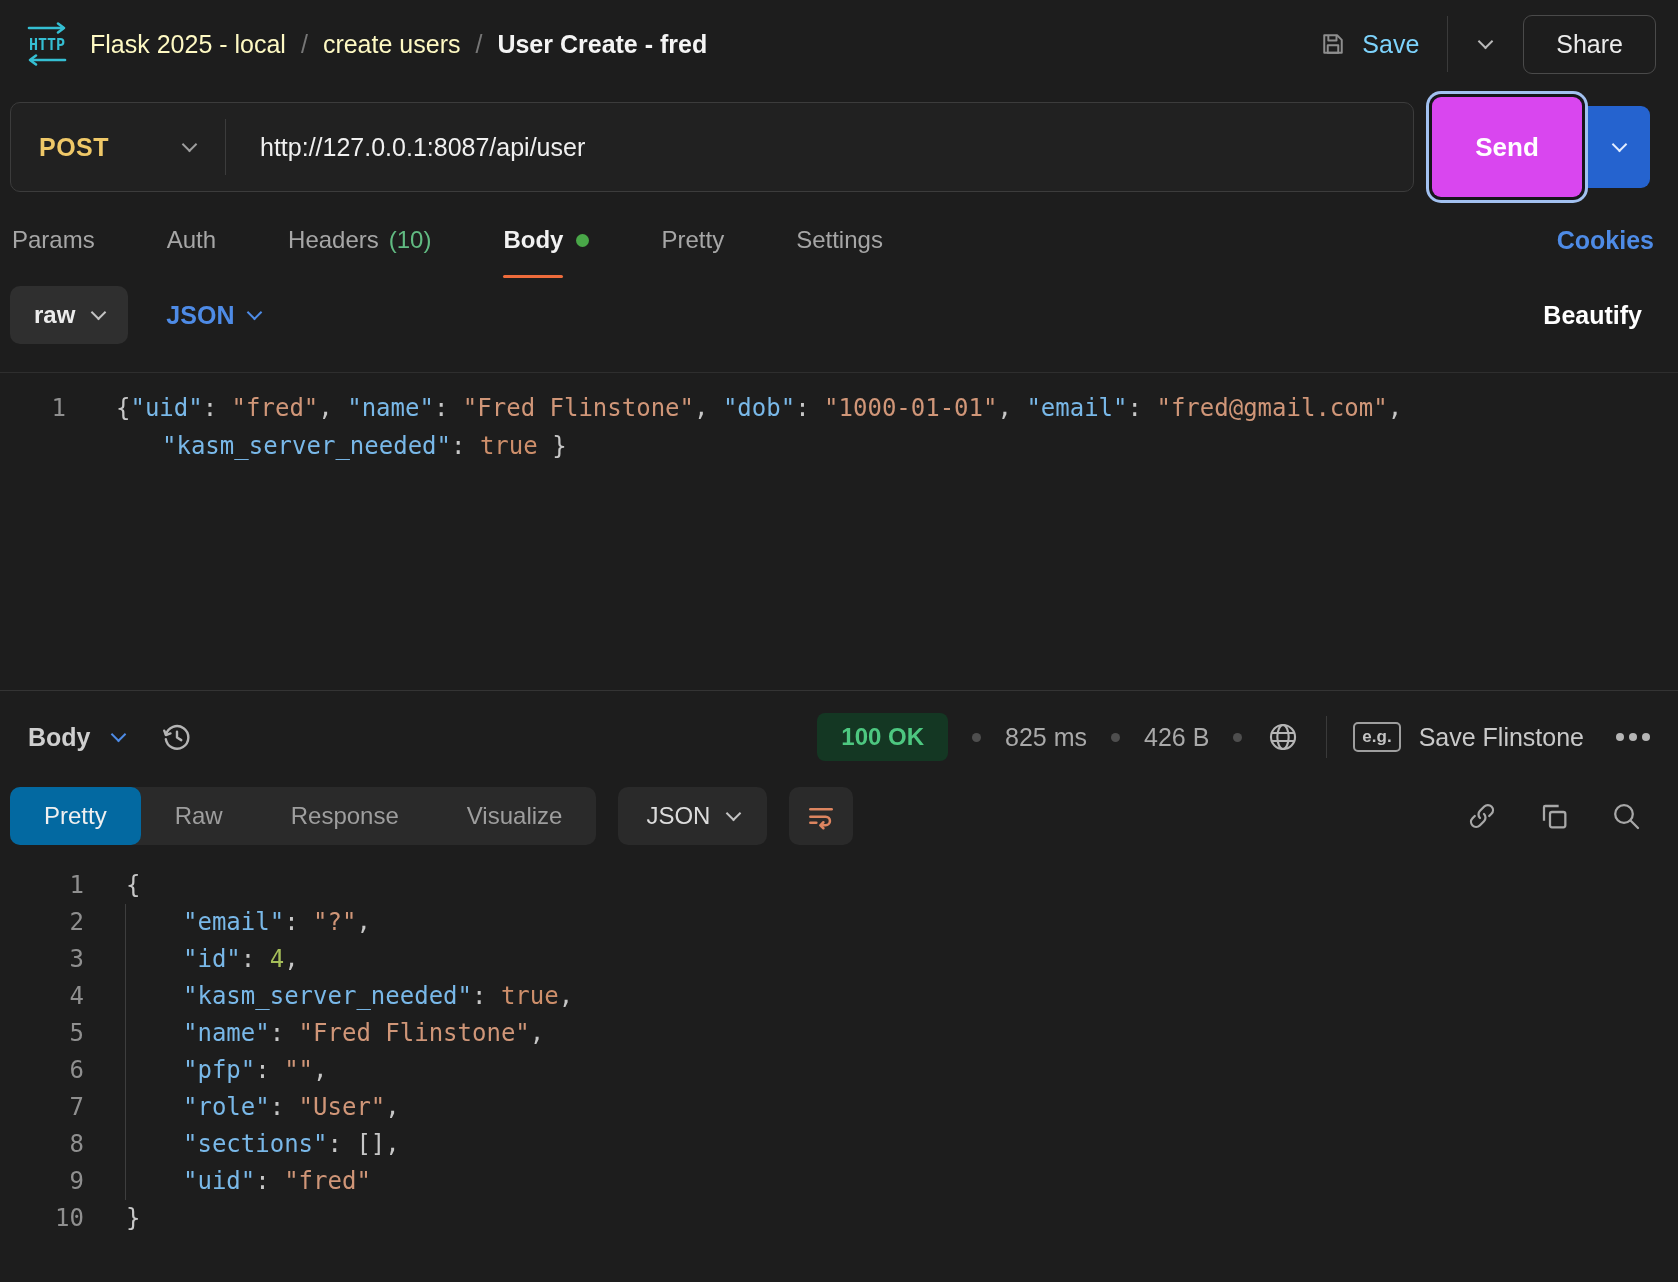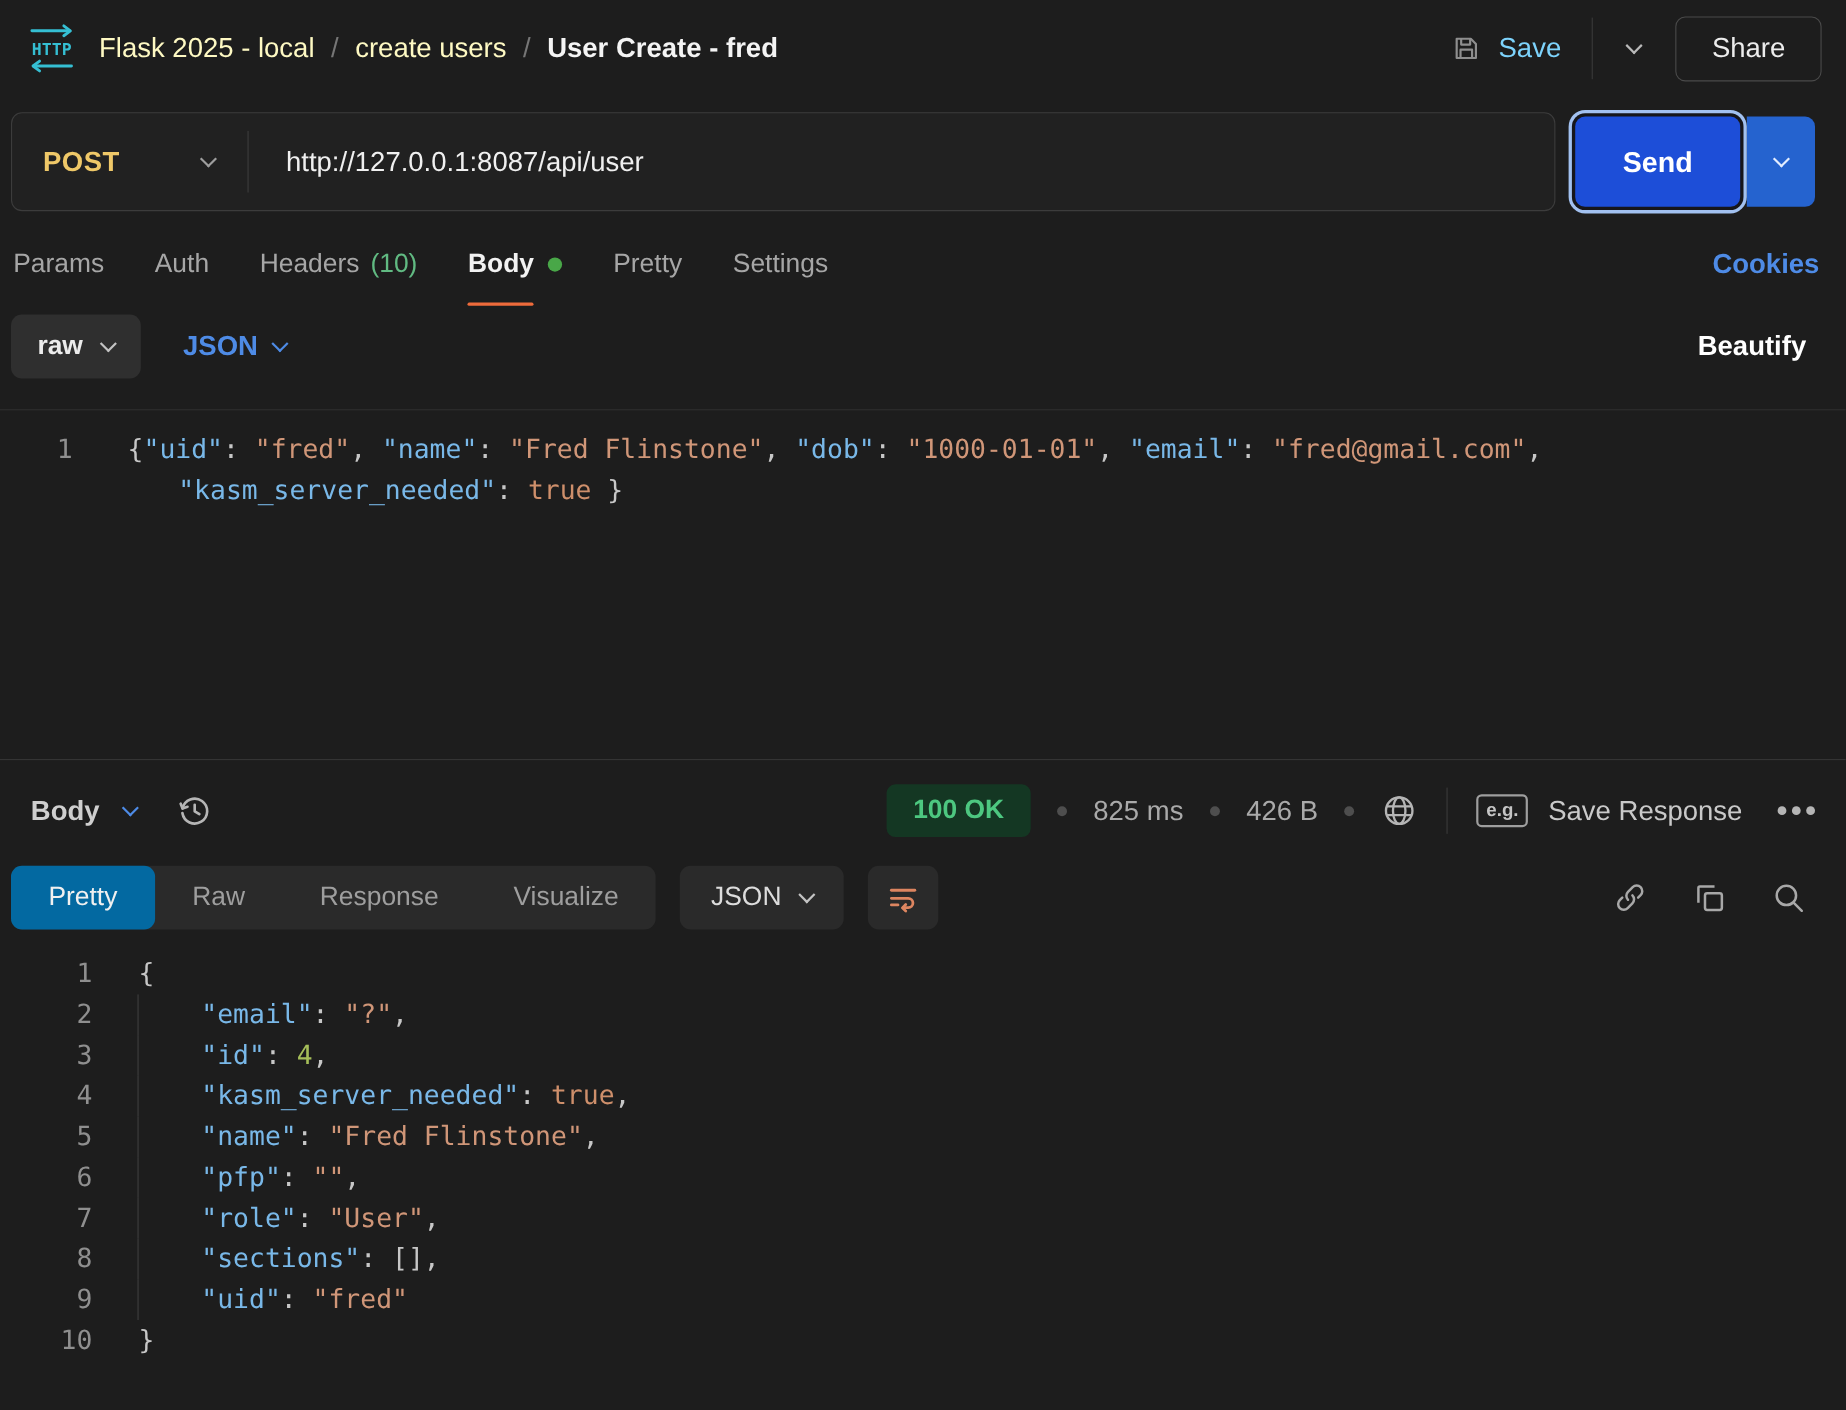--- a/index.html
+++ b/index.html
@@ -21,28 +21,28 @@
   .share-btn{border:1.5px solid #4a4a4a;border-radius:9px;padding:14px 32px;color:#ececec;font-size:25px;cursor:pointer}
 
   
   .req-row{display:flex;margin:14px 16px 0 10px;gap:18px;height:90px;flex:none}
   .url-box{flex:1;border:1.5px solid #3c3c3c;border-radius:10px;display:flex;align-items:center;background:#212121}
   .method{display:flex;align-items:center;justify-content:space-between;width:214px;padding:0 30px 0 28px;cursor:pointer;flex:none}
   .method-label{color:#efc868;font-weight:700;font-size:25px;letter-spacing:.5px}
   .url-vdiv{width:1px;height:56px;background:#3c3c3c;flex:none}
   .url-input{flex:1;background:transparent;border:0;outline:0;color:#f0f0f0;font-size:25px;padding:0 34px;font-family:inherit;min-width:0}
   .send-group{display:flex;align-items:center;flex:none;padding-right:12px}
-  .send-main{background:#1d4ed8;color:#fff;font-weight:700;font-size:26px;border-radius:9px;width:150px;height:82px;
+  .send-main{background:#d946ef;color:#fff;font-weight:700;font-size:26px;border-radius:9px;width:150px;height:100px;
              display:flex;align-items:center;justify-content:center;cursor:pointer;position:relative;z-index:2;
              box-shadow:0 0 0 3px #16161b,0 0 0 6px #a2c1f0}
   .send-caret{background:#2563cf;width:62px;height:82px;display:flex;align-items:center;justify-content:center;
               border-radius:0 9px 9px 0;margin-left:6px;color:#e3edff;cursor:pointer}
 
   
-  .tabs-row{display:flex;align-items:stretch;gap:46px;padding:0 12px;height:76px;margin-top:10px;font-size:24px;color:#a6a6a6;flex:none}
+  .tabs-row{display:flex;align-items:stretch;gap:72px;padding:0 12px;height:76px;margin-top:10px;font-size:24px;color:#a6a6a6;flex:none}
   .tab{display:flex;align-items:center;gap:13px;cursor:pointer}
   .tab .tl{position:relative;display:flex;align-items:center;height:100%}
   .tab.active .tl{color:#f2f2f2;font-weight:600}
   .tab.active .tl::after{content:"";position:absolute;left:0;right:0;bottom:0;height:3px;background:#ee6b3b;border-radius:2px}
   .hdr-count{color:#61ba82;margin-left:4px}
   .tab-dot{width:13px;height:13px;border-radius:50%;background:#49a748;flex:none}
   .cookies{margin-left:auto;align-self:center;color:#4e8be6;font-weight:600;font-size:25px;cursor:pointer;padding-right:12px}
 
   
   .subrow{display:flex;align-items:center;height:74px;padding:0 10px;flex:none}
@@ -242,21 +242,21 @@
       <span class="meta-dot"></span>
       <span style="display:flex">
         <svg width="34" height="34" viewBox="0 0 24 24" fill="none" stroke="#b5b5b5" stroke-width="1.5">
           <circle cx="12" cy="12" r="8.5"></circle>
           <ellipse cx="12" cy="12" rx="4" ry="8.5"></ellipse>
           <path d="M4 9.2 H20 M4 14.8 H20"></path>
         </svg>
       </span>
       <span class="meta-vdiv"></span>
       <span class="eg-box">e.g.</span>
-      <span class="save-resp">Save Response</span>
+      <span class="save-resp">Save Flinstone</span>
       <span class="more-dots">
           <i></i>
           <i></i>
           <i></i>
         </span>
     </div>
   </div>
 
   <div class="resp-tabs">
     <div class="seg">

